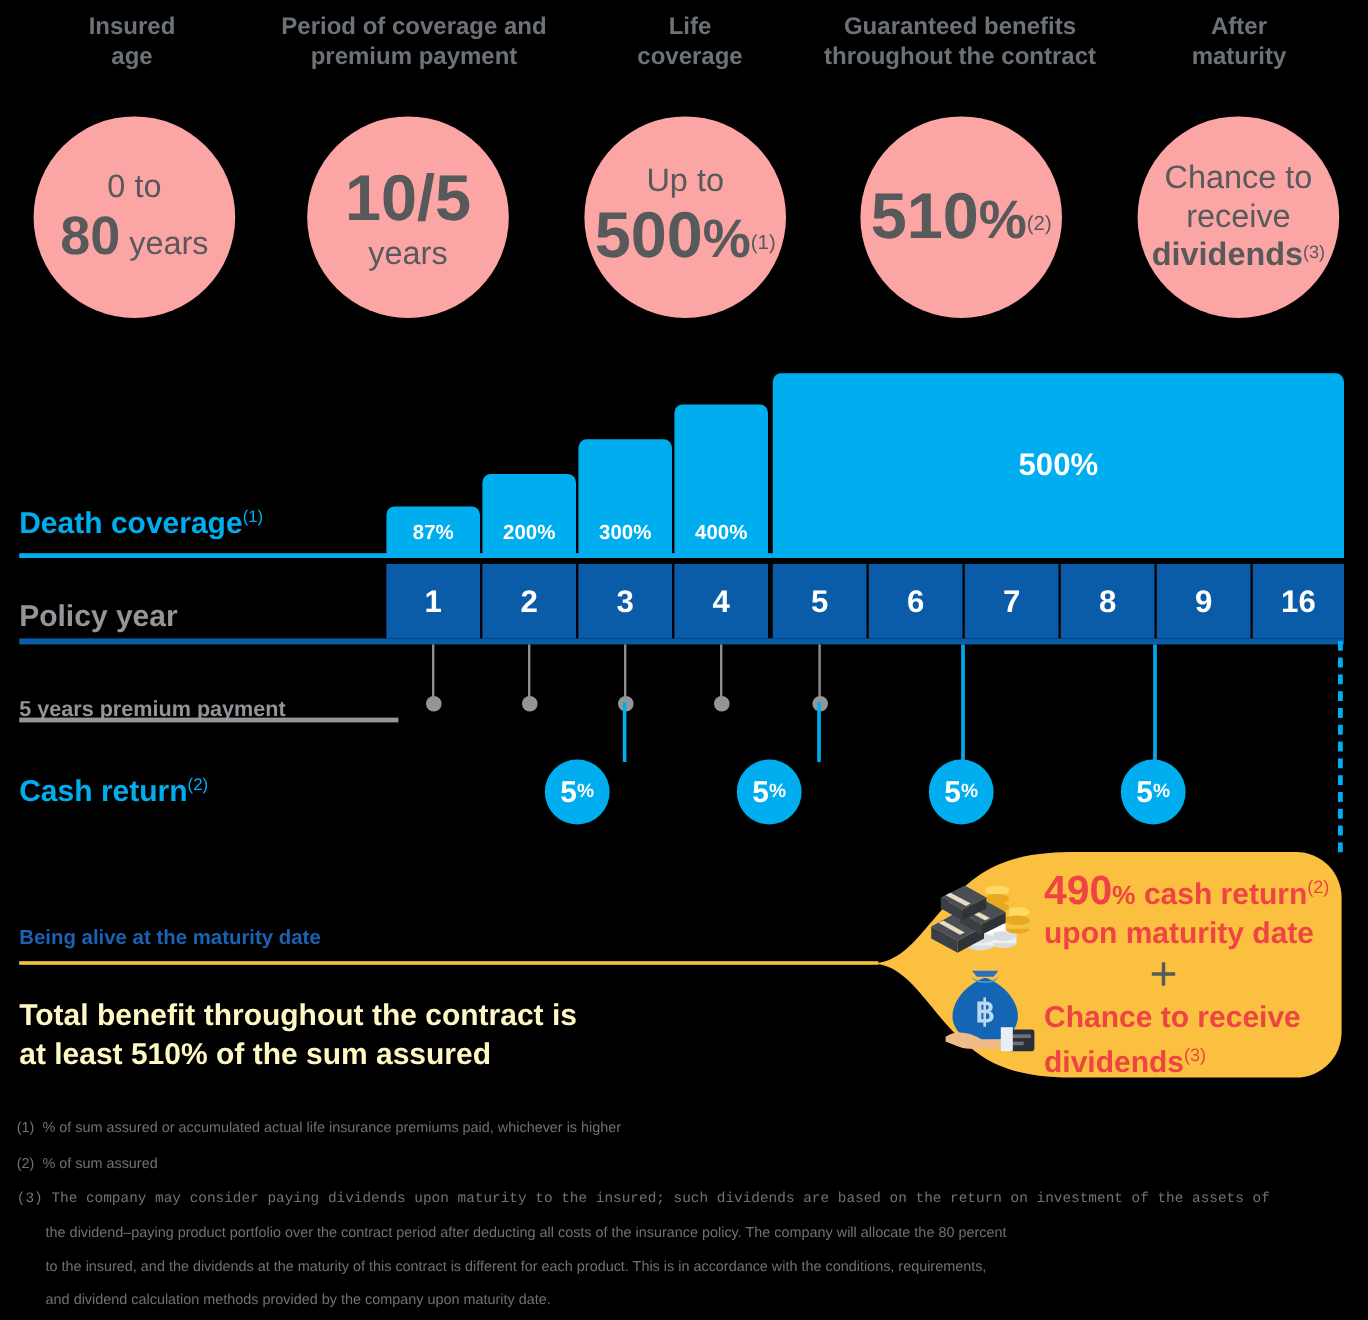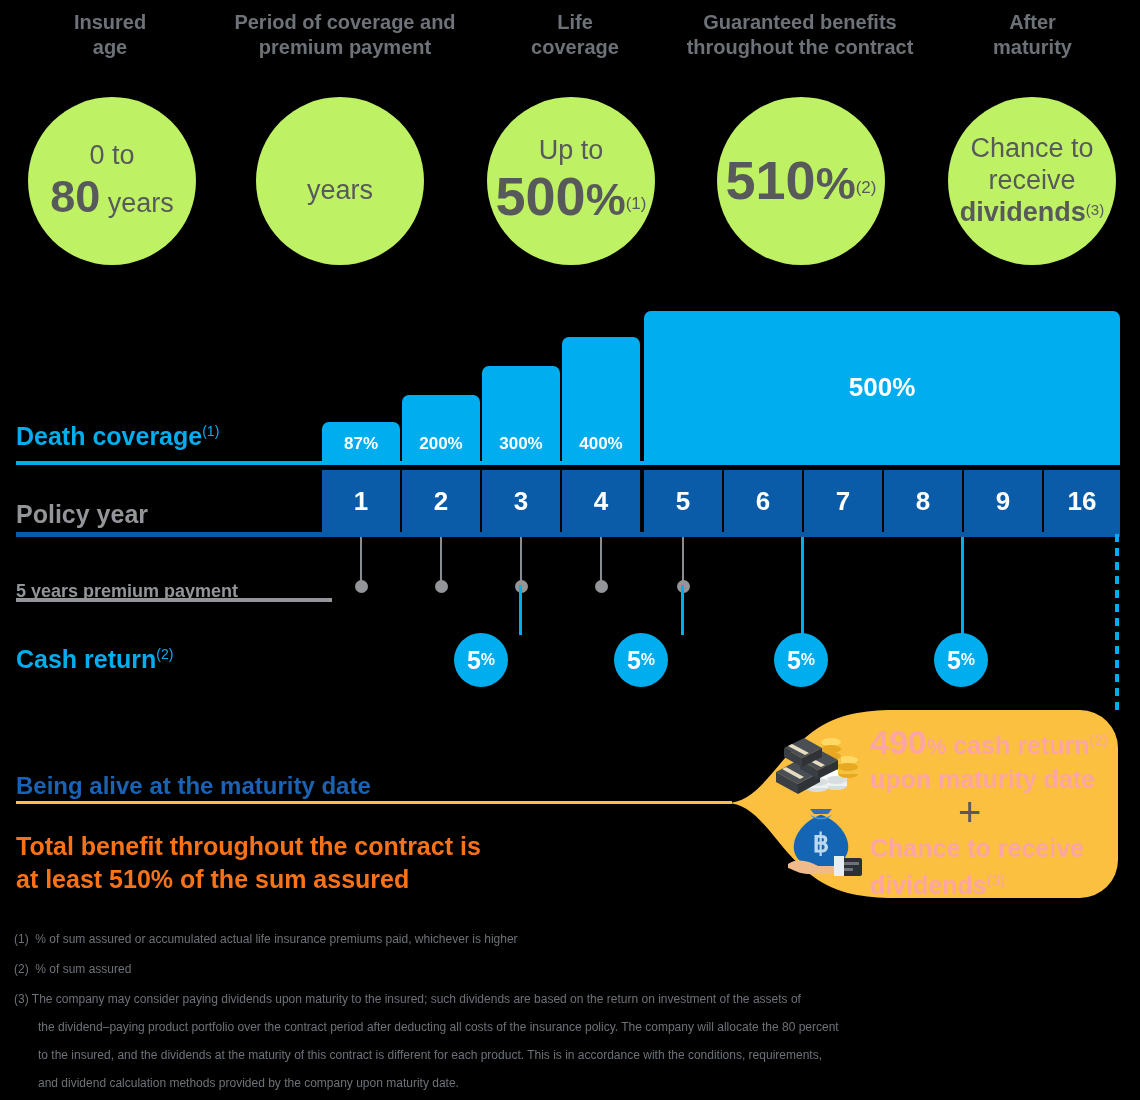--- a/index.html
+++ b/index.html
@@ -8,21 +8,21 @@
     width:1140px;height:1100px;position:relative;overflow:hidden;
     -webkit-font-smoothing:antialiased;
   }
   .stage{position:absolute;left:0;top:0;width:1140px;height:1100px;}
 
   
   .hdr{position:absolute;color:#6d7278;font-weight:bold;font-size:20px;
        line-height:25px;text-align:center;}
 
   
-  .circle{position:absolute;border-radius:50%;background:#bef264;
+  .circle{position:absolute;border-radius:50%;background:#fca5a5;
           display:flex;align-items:center;justify-content:center;
           text-align:center;color:#58595b;}
   .circle .inner{padding:0 8px;line-height:1.14;}
   .c-lite{font-size:27px;font-weight:normal;}
   .c-big{font-size:45px;font-weight:bold;}
   .c-huge{font-size:54px;font-weight:bold;}
   .sup{font-size:17px;vertical-align:super;font-weight:normal;}
   .sup-sm{font-size:15px;vertical-align:super;font-weight:normal;}
 
   
@@ -36,38 +36,38 @@
   .yearcell{position:absolute;background:#0a5ca8;color:#fff;font-weight:bold;
             font-size:26px;display:flex;align-items:center;justify-content:center;}
 
   .rule{position:absolute;}
 
   .lbl{position:absolute;font-weight:bold;white-space:nowrap;}
   .lbl-death{color:#00aeef;font-size:25px;}
   .lbl-policy{color:#939598;font-size:25px;text-align:right;}
   .lbl-prem{color:#939598;font-size:18px;}
   .lbl-cash{color:#00aeef;font-size:25px;}
-  .lbl-alive{color:#1a62b3;font-size:24px;}
-  .lbl-total{color:#f97316;font-size:25px;line-height:33px;}
+  .lbl-alive{color:#1a62b3;font-size:17px;}
+  .lbl-total{color:#fef9c3;font-size:25px;line-height:33px;}
 
   .stem{position:absolute;width:2px;background:#8a8d90;}
   .dot{position:absolute;width:13px;height:13px;border-radius:50%;background:#939598;}
   .bstem{position:absolute;width:3px;background:#00aeef;}
   .bubble{position:absolute;width:54px;height:54px;border-radius:50%;
           background:#00aeef;color:#fff;display:flex;align-items:center;
           justify-content:center;font-weight:bold;font-size:25px;}
   .bubble em{font-style:normal;font-size:16px;}
 
   .dashline{position:absolute;width:4px;
      background-image:linear-gradient(#00aeef 60%,rgba(0,0,0,0) 0%);
      background-size:4px 14px;background-repeat:repeat-y;}
 
   
   .callout{position:absolute;}
-  .callout-txt{position:absolute;color:#fca5a5;font-weight:bold;font-size:25px;
+  .callout-txt{position:absolute;color:#ef4444;font-weight:bold;font-size:25px;
                line-height:32px;}
   .callout-txt .pct{font-size:34px;}
   .callout-txt .unit{font-size:22px;}
   .plus{position:absolute;color:#58595b;font-size:40px;font-weight:normal;
         line-height:1;}
 
   
   .fn{position:absolute;color:#6d7278;font-size:12px;line-height:28px;}
 </style>
 </head>
@@ -83,21 +83,21 @@
 
   <div class="circle" style="left:28px;top:97px;width:168px;height:168px;">
     <div class="inner">
       <span class="c-lite">0 to</span><br>
       <span class="c-big">80</span><span class="c-lite"> years</span>
     </div>
   </div>
 
   <div class="circle" style="left:256px;top:97px;width:168px;height:168px;">
     <div class="inner">
-      <br>
+      <span class="c-huge">10/5</span><br>
       <span class="c-lite">years</span>
     </div>
   </div>
 
   <div class="circle" style="left:487px;top:97px;width:168px;height:168px;">
     <div class="inner">
       <span class="c-lite">Up to</span><br>
       <span class="c-huge">500</span><span class="c-big">%</span><span class="sup">(1)</span>
     </div>
   </div>
@@ -294,21 +294,21 @@
       <span>dividends</span><span class="sup" style="font-size:15px;">(3)</span>
     </div>
   </div>
 
   <div class="fn" style="left:14px;top:925px;width:1110px;">
     <span>(1)</span>&nbsp;&nbsp;<span>% of sum assured or accumulated actual life insurance premiums paid, whichever is higher</span>
   </div>
   <div class="fn" style="left:14px;top:955px;width:1110px;">
     <span>(2)</span>&nbsp;&nbsp;<span>% of sum assured</span>
   </div>
-  <div class="fn" style="left:14px;top:985px;width:1115px;">
+  <div class="fn" style="left:14px;top:985px;width:1115px;font-family:Liberation Mono, monospace;">
     <span>(3)</span>
     <span>The company may consider paying dividends upon maturity to the insured; such dividends are based on the return on investment of the assets of</span>
   </div>
   <div class="fn" style="left:38px;top:1013px;width:1095px;">
     <div>the dividend–paying product portfolio over the contract period after deducting all costs of the insurance policy. The company will allocate the 80 percent</div>
     <div>to the insured, and the dividends at the maturity of this contract is different for each product. This is in accordance with the conditions, requirements,</div>
     <div>and dividend calculation methods provided by the company upon maturity date.</div>
   </div>
 
 </div>

